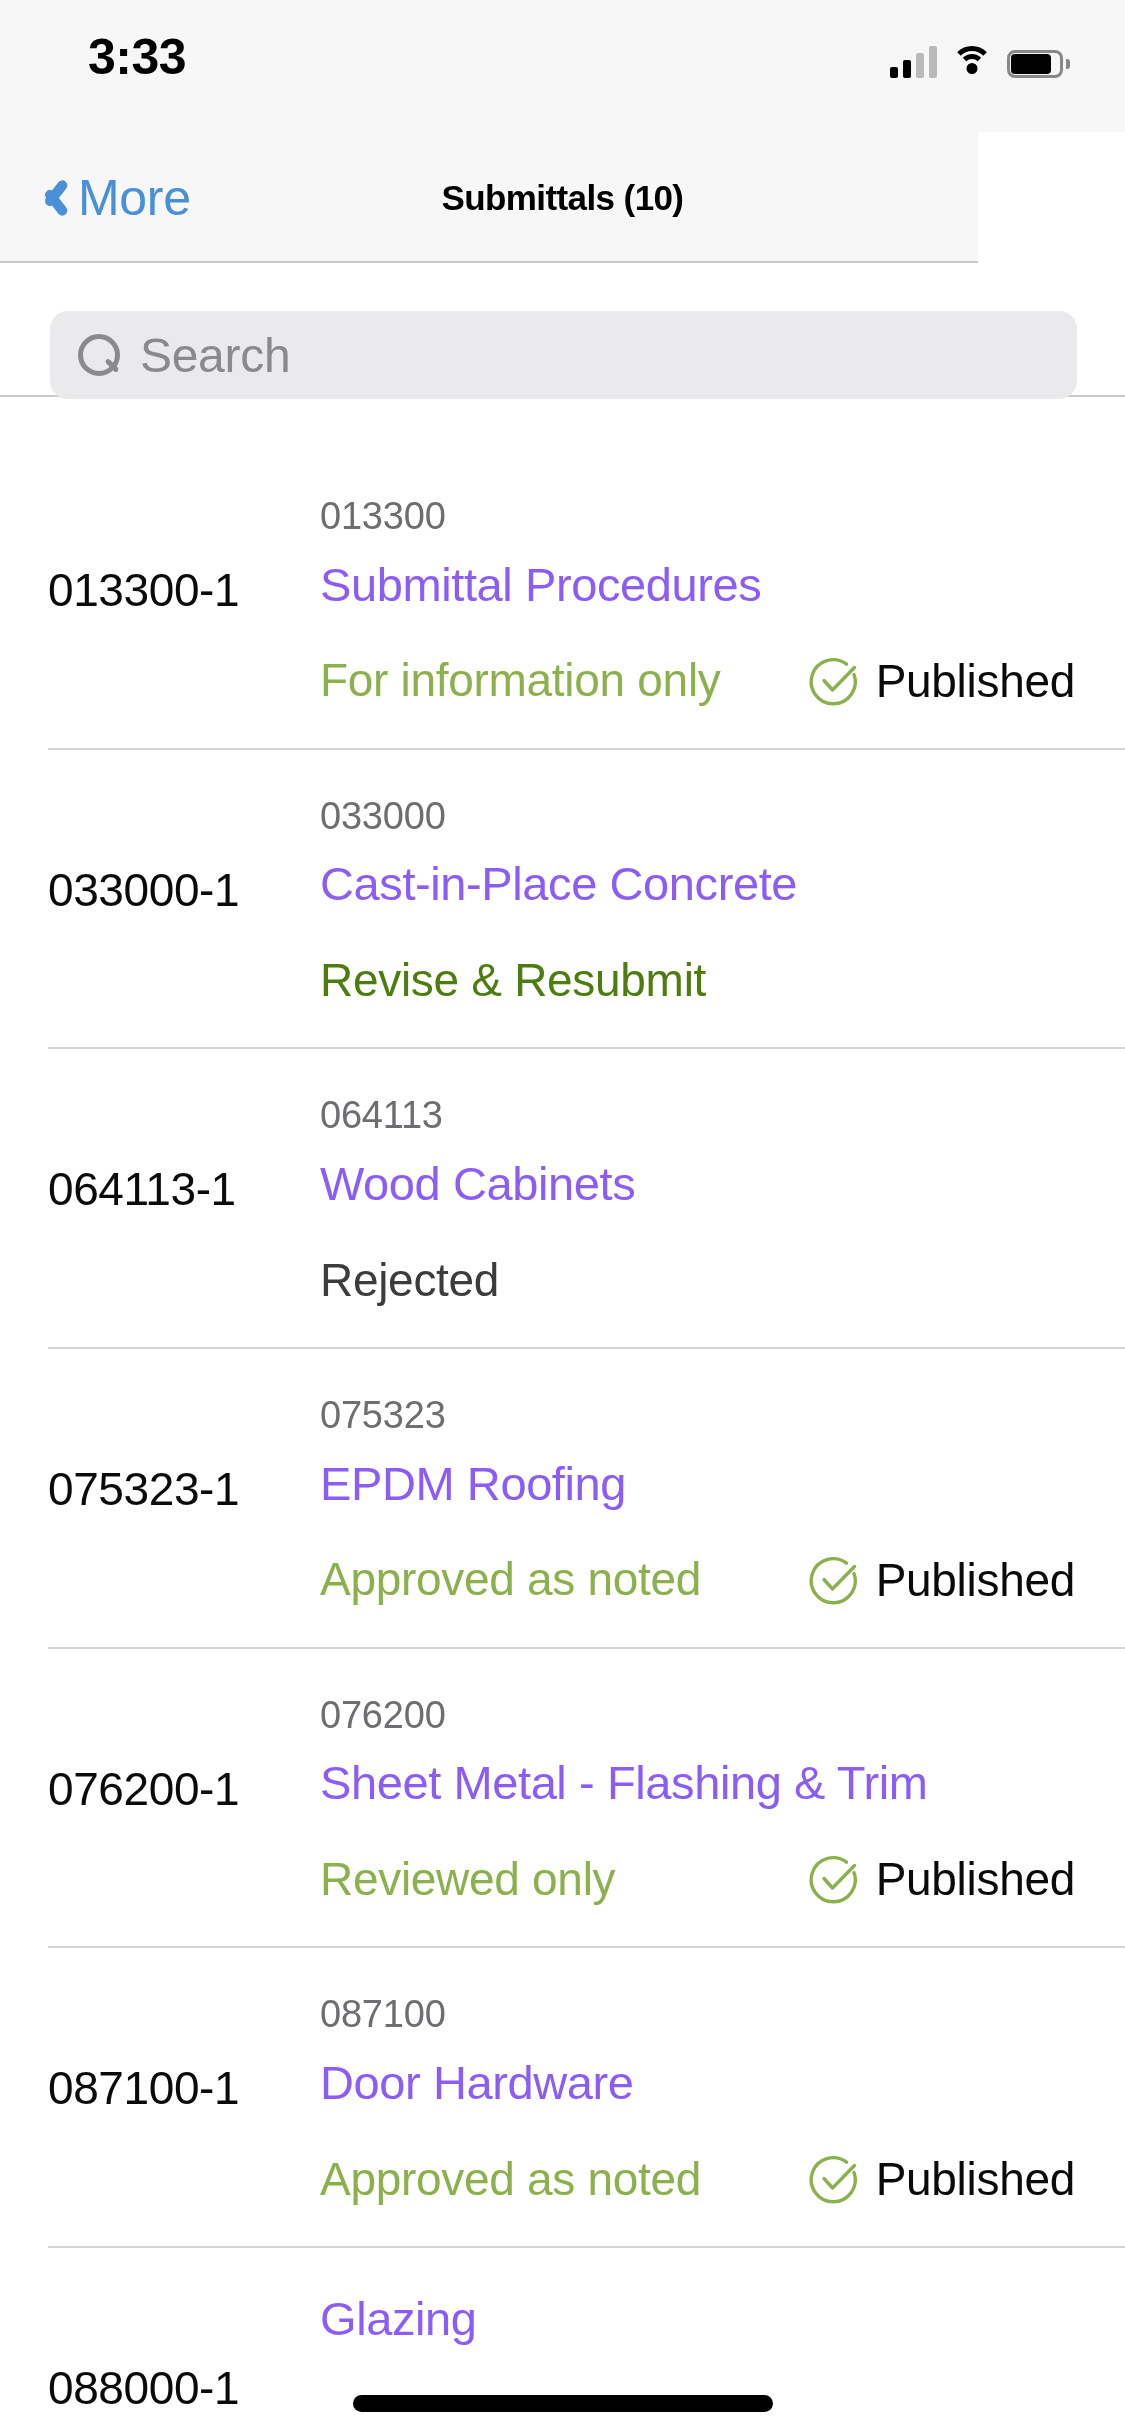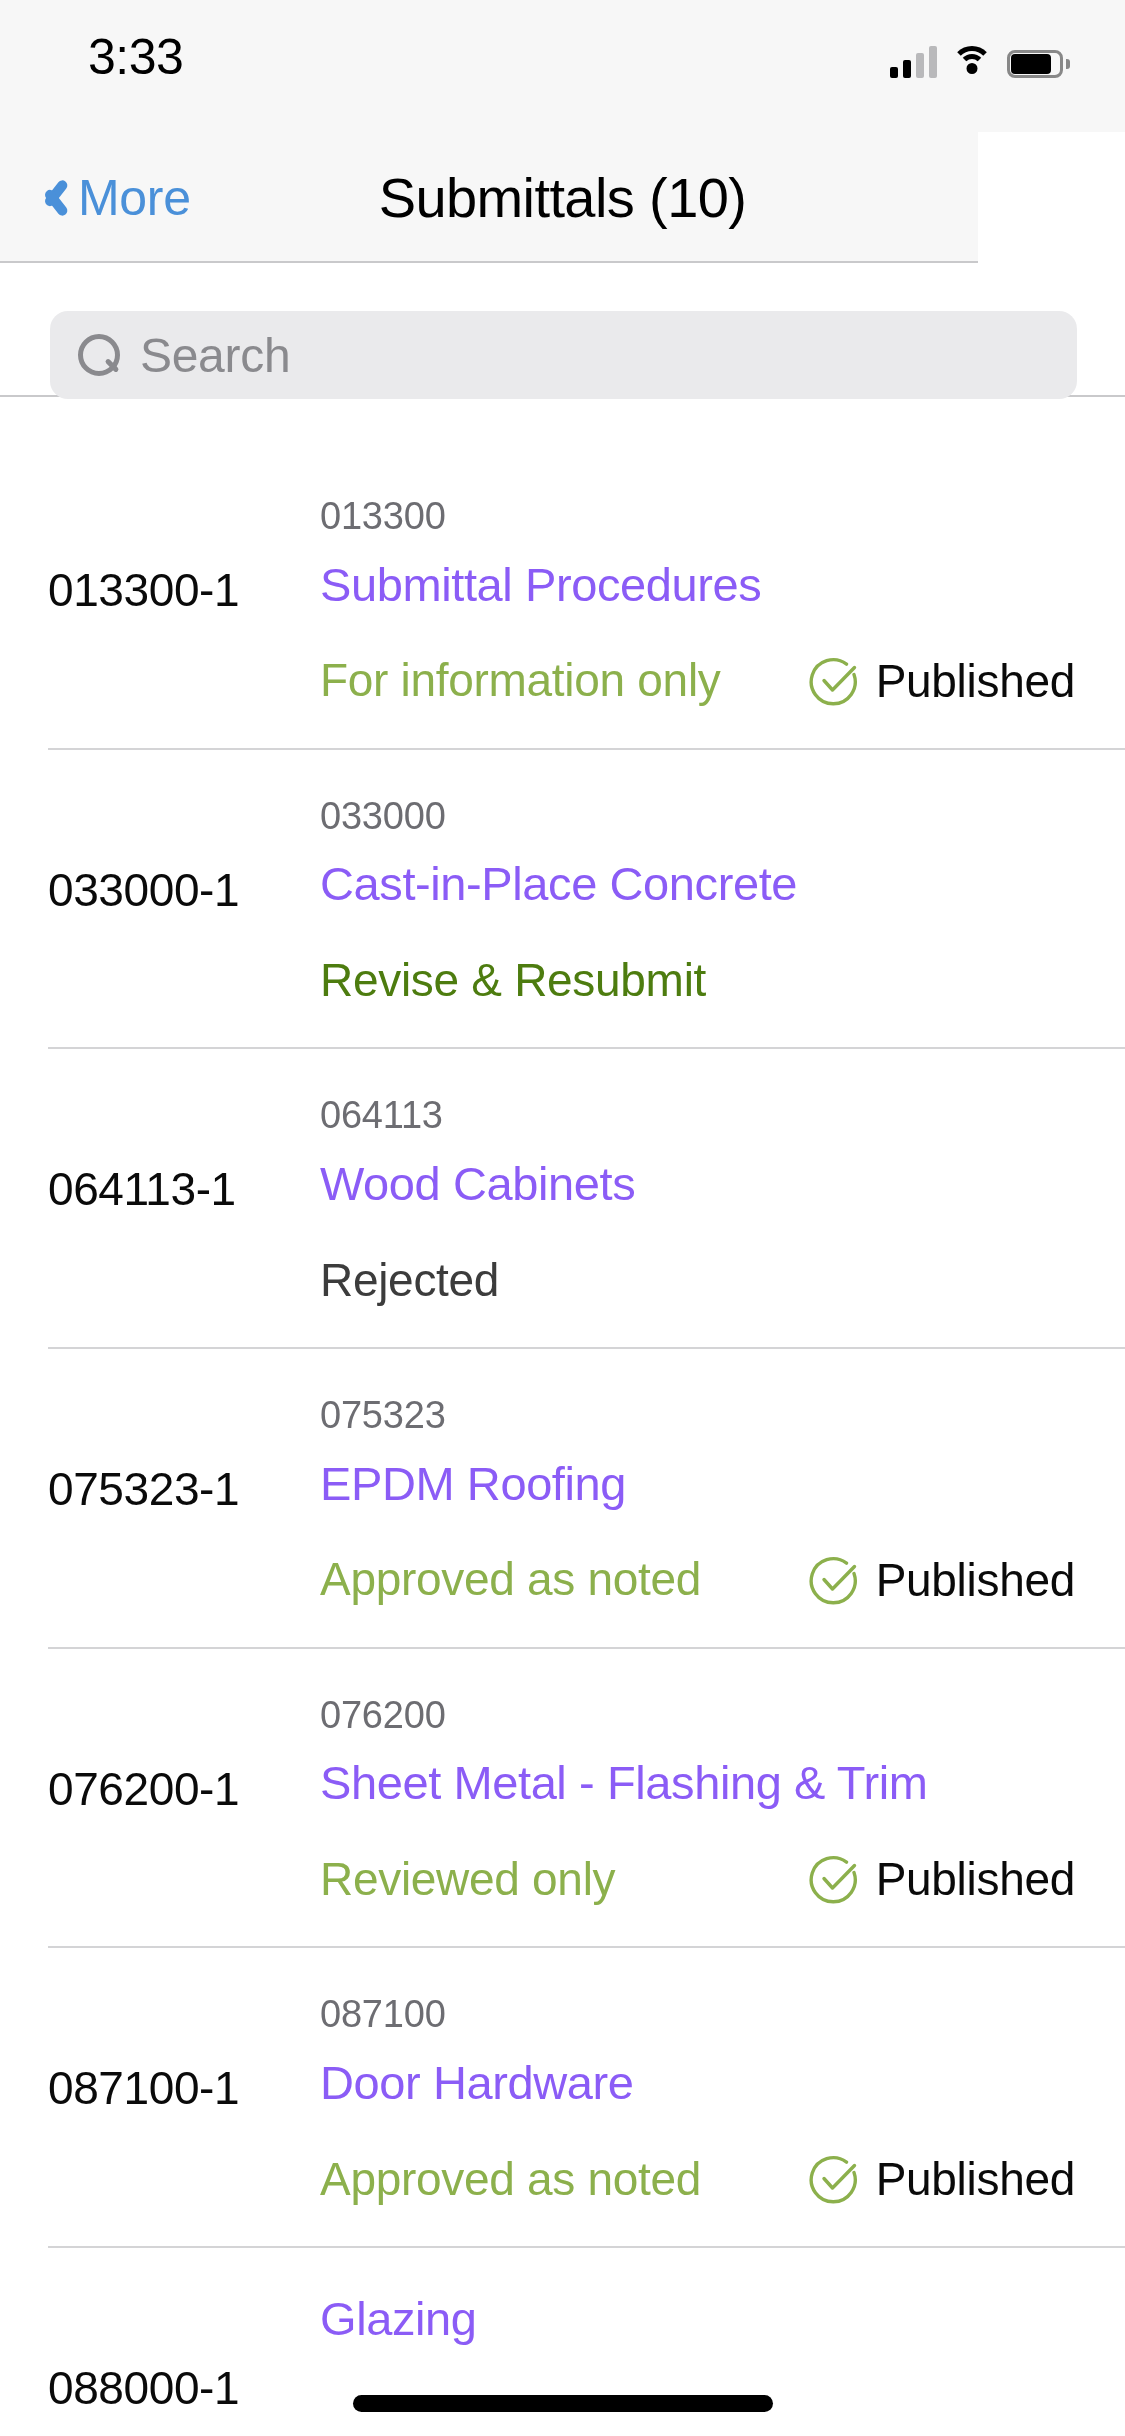--- a/index.html
+++ b/index.html
@@ -12,21 +12,21 @@
   }
   .phone { position:relative; width:1125px; height:2436px; background:#ffffff; }
 
   
   .statusbar {
     position:absolute; top:0; left:0; width:1125px; height:132px;
     background:#f7f7f7;
   }
   .status-time {
     position:absolute; left:88px; top:28px;
-    font-size:50px; font-weight:400; letter-spacing:-0.5px; color:#000;
+    font-size:50px; font-weight:700; letter-spacing:-0.5px; color:#000;
   }
   .status-right {
     position:absolute; right:62px; top:38px;
     display:flex; align-items:flex-end; gap:14px; height:40px;
   }
   .sig { display:flex; align-items:flex-end; gap:5px; height:32px; }
   .sig i { display:block; width:8px; border-radius:2px; background:#000; }
   .sig i.b1 { height:11px; }
   .sig i.b2 { height:18px; }
   .sig i.b3 { height:25px; background:#b9b9bb; }
@@ -57,21 +57,21 @@
   .chev::before, .chev::after {
     content:""; position:absolute; left:5px; width:10px; height:30px;
     background:#4a90d9; border-radius:6px;
   }
   .chev::before { top:0; transform:rotate(38deg); transform-origin:bottom left; }
   .chev::after { bottom:0; transform:rotate(-38deg); transform-origin:top left; }
   .nav-back-label { font-size:50px; color:#4a90d9; letter-spacing:-0.3px; }
   .nav-title {
     position:absolute; left:0; top:0; width:1125px; height:131px;
     display:flex; align-items:center; justify-content:center;
-    font-size:56px; font-weight:400; color:#000; letter-spacing:-0.6px;
+    font-size:35px; font-weight:700; color:#000; letter-spacing:-0.6px;
     pointer-events:none;
   }
 
   
   .search-section {
     position:absolute; top:263px; left:0; width:1125px; height:134px;
     background:#ffffff; border-bottom:2px solid #c9c9cb;
   }
   .search-field {
     position:absolute; left:50px; top:48px; width:1027px; height:88px;

